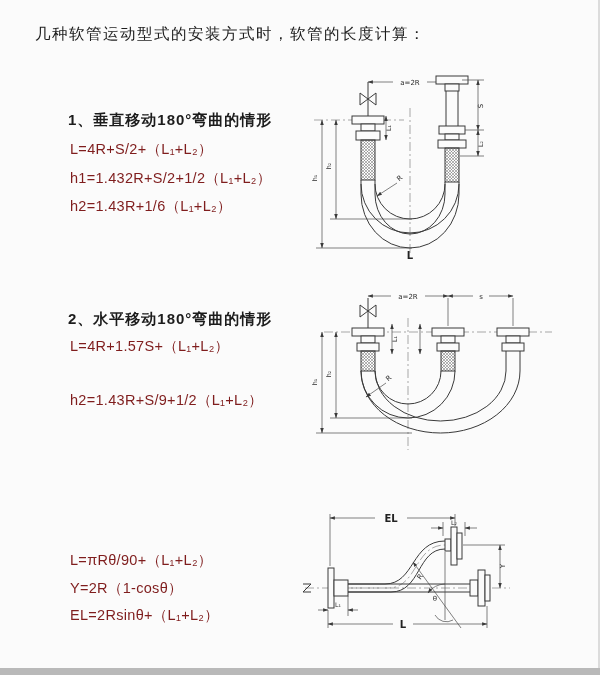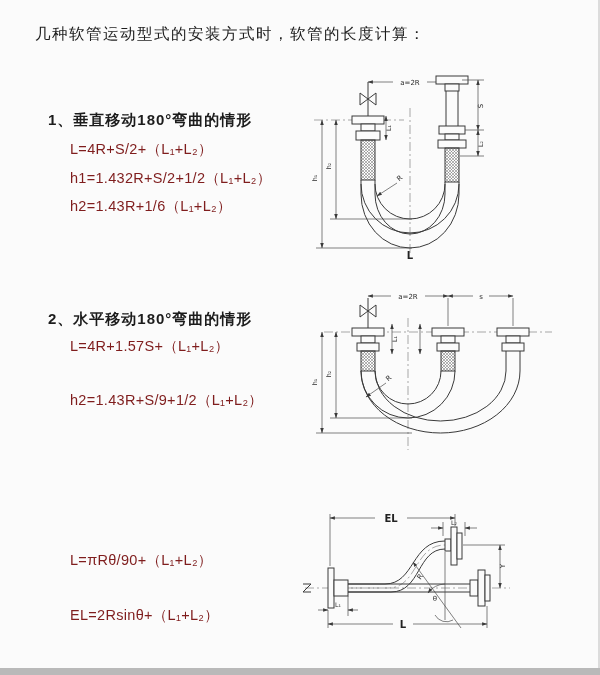--- a/index.html
+++ b/index.html
@@ -3,21 +3,21 @@
 <meta charset="utf-8">
 <style>
   html,body{margin:0;padding:0;}
   .page{
     position:relative;width:600px;height:675px;background:#fbfbfb;
     font-family:"Liberation Sans","DejaVu Sans",sans-serif;color:#1c1c1c;
     overflow:hidden;
   }
   .abs{position:absolute;white-space:nowrap;}
   .title{font-size:15.5px;font-weight:normal;letter-spacing:1.5px;}
-  .heading{font-size:15px;font-weight:bold;letter-spacing:1px;}
+  .heading{font-size:15px;font-weight:bold;letter-spacing:1px;margin-left:20px;}
   .formula{font-size:14.5px;letter-spacing:.3px;color:#7f1d1d;}
   svg.diag{position:absolute;}
   .dln{fill:none;stroke:#3a3a3a;stroke-width:1;}
   .fit{fill:#fbfbfb;stroke:#3a3a3a;stroke-width:1;}
   .braid{stroke:#3a3a3a;stroke-width:1;}
   .dim{fill:none;stroke:#4a4a4a;stroke-width:.7;}
   .cl{fill:none;stroke:#6f6f6f;stroke-width:.6;stroke-dasharray:9 3 2 3;}
   .lbl{font-family:"DejaVu Sans",sans-serif;font-size:7px;fill:#2d2d2d;}
   .lblS{font-family:"DejaVu Sans",sans-serif;font-size:6.3px;fill:#2d2d2d;}
   .lblL{font-family:"DejaVu Sans",sans-serif;font-size:10px;font-weight:bold;fill:#222;}
@@ -34,20 +34,21 @@
   <div class="abs heading" style="left:48px;top:111px">1、垂直移动180°弯曲的情形</div>
   <div class="abs formula" style="left:70px;top:140px">L=4R+S/2+（L₁+L₂）</div>
   <div class="abs formula" style="left:70px;top:169px">h1=1.432R+S/2+1/2（L₁+L₂）</div>
   <div class="abs formula" style="left:70px;top:197px">h2=1.43R+1/6（L₁+L₂）</div>
 
   <div class="abs heading" style="left:48px;top:310px">2、水平移动180°弯曲的情形</div>
   <div class="abs formula" style="left:70px;top:337px">L=4R+1.57S+（L₁+L₂）</div>
   <div class="abs formula" style="left:70px;top:391px">h2=1.43R+S/9+1/2（L₁+L₂）</div>
 
   <div class="abs formula" style="left:70px;top:551px">L=πRθ/90+（L₁+L₂）</div>
+  <div class="abs formula" style="left:70px;top:579px">Y=2R（1-cosθ）</div>
   <div class="abs formula" style="left:70px;top:606px">EL=2Rsinθ+（L₁+L₂）</div>
 
   <svg class="diag" style="left:300px;top:66px" width="280" height="195" viewBox="0 0 280 195">
     <defs>
       <marker id="ar1" markerWidth="8" markerHeight="6" refX="7" refY="2.5" orient="auto-start-reverse">
         <path d="M0,0 L7.5,2.5 L0,5 Z" fill="#3a3a3a"></path>
       </marker>
       <pattern id="br1" width="3" height="3" patternUnits="userSpaceOnUse">
         <path d="M0,3 L3,0 M0,0 L3,3" stroke="#6a6a6a" stroke-width="0.5"></path>
       </pattern>

